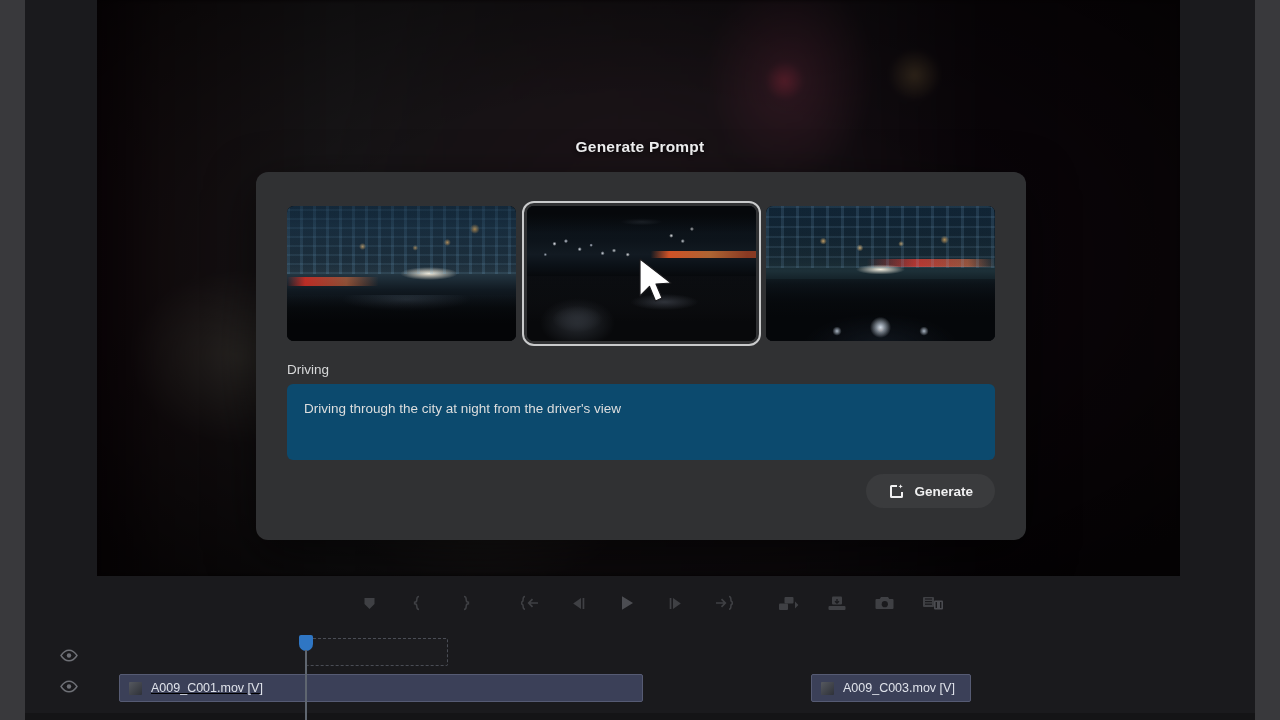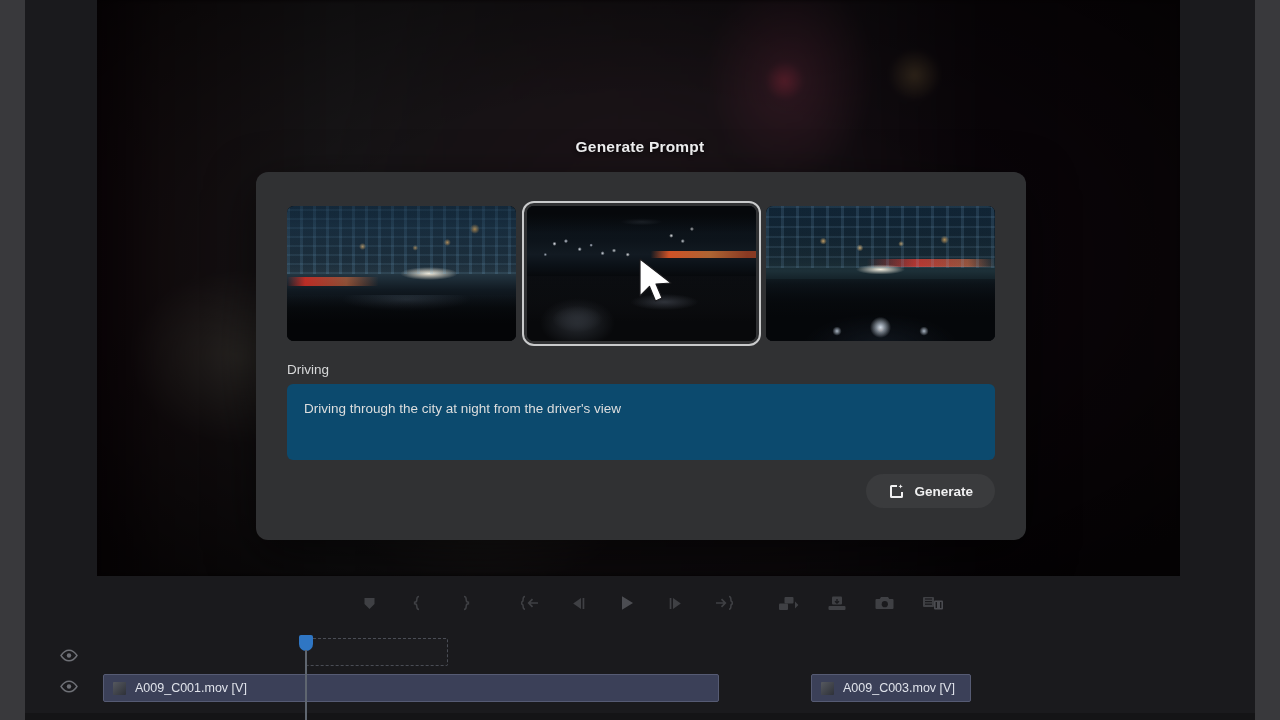--- a/index.html
+++ b/index.html
@@ -351,21 +351,21 @@
     width: 13px; height: 13px;
     border-radius: 1px;
     background: linear-gradient(135deg,#55585f,#2e3138);
     flex: 0 none;
   }
   .clip-name {
     color: #dfe2ea;
     font-size: 12.5px;
     white-space: nowrap;
   }
-  .c1 { left: 12px; width: 616px; }
+  .c1 { left: 28px; width: 524px; text-decoration: underline; }
   .c2 { left: 688px; width: 160px; margin-left: 32px; }
   .c3 { left: 831px; width: 333px; }
 
   .timeline-bottom {
     position: absolute;
     left: 25px; top: 713px;
     width: 1230px; height: 7px;
     background: #141416;
   }
 

